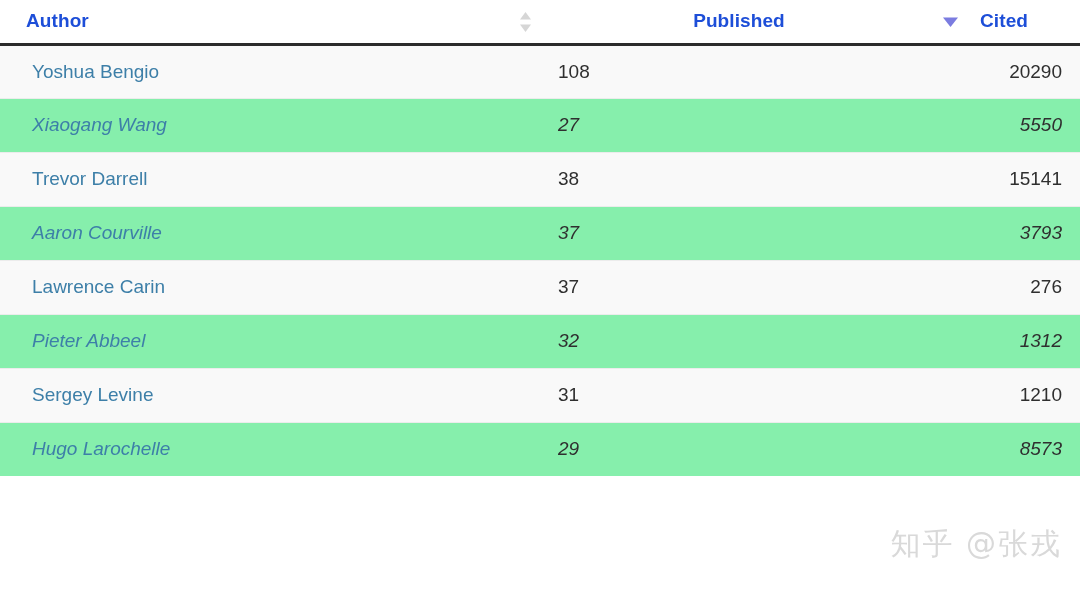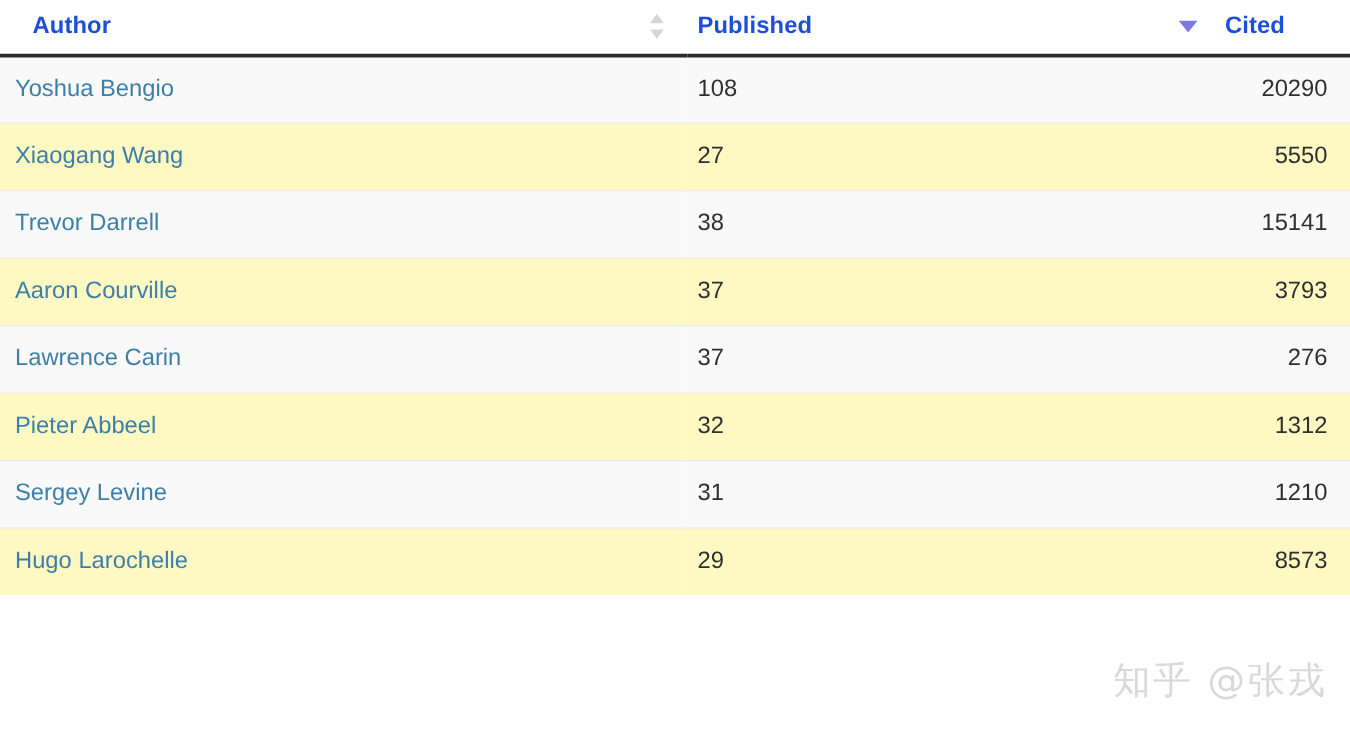--- a/index.html
+++ b/index.html
@@ -38,21 +38,21 @@
     vertical-align: middle;
     border-bottom: 3px solid #2b2b2b;
     background: #ffffff;
     font-size: 19px;
     font-weight: bold;
     color: #1d4ed8;
     letter-spacing: 0.1px;
   }
   th.col-author   { width: 500px; text-align: left; }
   th.col-sort1    { width: 50px;  text-align: center; }
-  th.col-published{ width: 370px; text-align: left; }
+  th.col-published{ width: 370px; text-align: center; }
   th.col-sort2    { width: 60px;  text-align: center; }
   th.col-cited    { width: 100px; text-align: left; }
 
   th .head-label {
     display: inline-block;
   }
   th.col-author .head-label   { padding-left: 26px; }
   th.col-published .head-label{ padding-left: 8px; }
   th.col-cited .head-label    { padding-left: 0px; }
 
@@ -62,31 +62,31 @@
     line-height: 0;
     vertical-align: middle;
   }
   .sort-icon svg { display: block; }
 
   
   tbody tr {
     height: 54px;
   }
   tbody tr.odd  { background: #f9f9f9; }
-  tbody tr.even { background: #fef9c3; }
+  tbody tr.even { background: #86efac; font-style: italic; }
   tbody tr + tr td { border-top: 1px solid #ececec; }
 
   tbody td {
     padding: 0;
     vertical-align: middle;
     font-size: 19px;
     color: #2f2f2f;
   }
   td.cell-author {
-    padding-left: 12px;
+    padding-left: 32px;
   }
   td.cell-author .author-link {
     color: #3d7fa8;
     text-decoration: none;
     font-size: 19px;
     cursor: pointer;
   }
   td.cell-published {
     text-align: left;
     padding-left: 8px;

